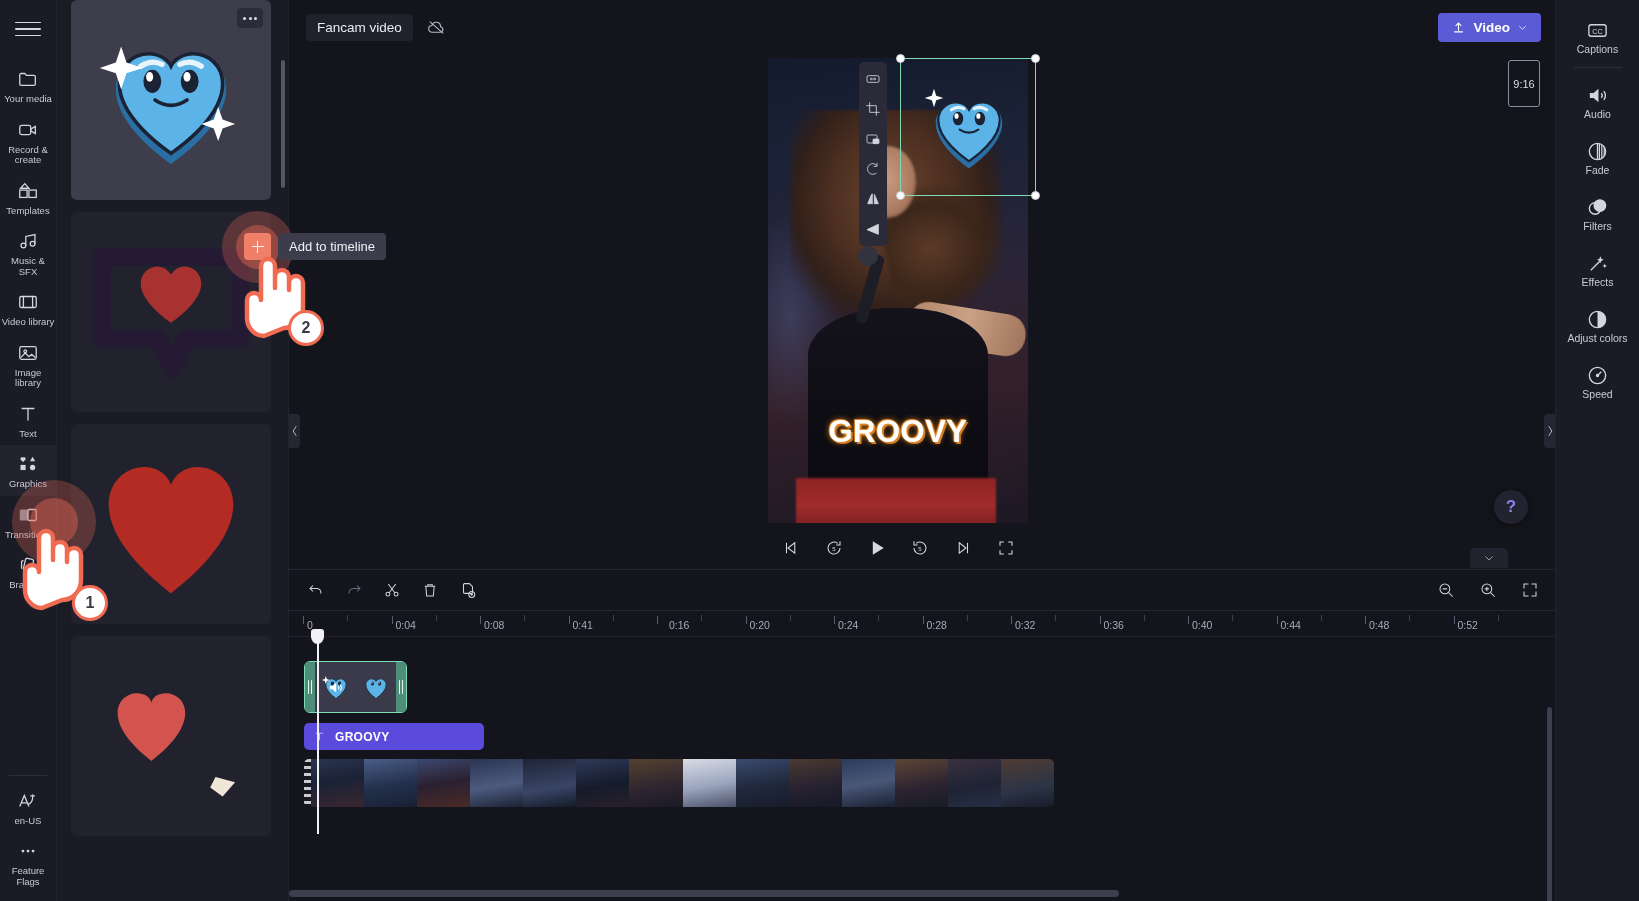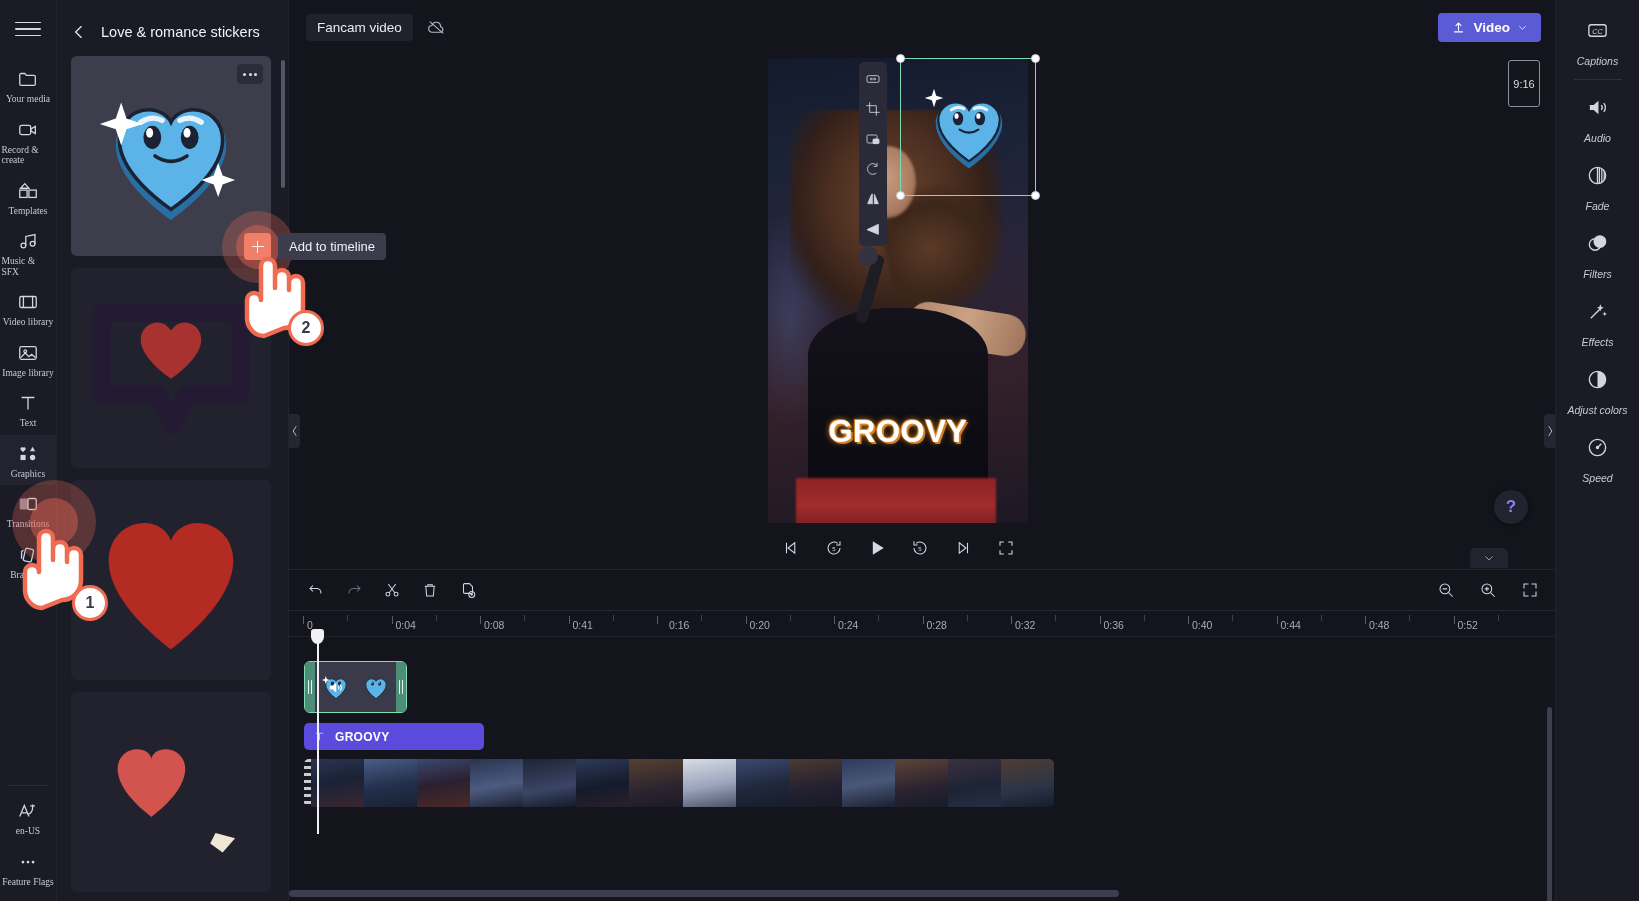--- a/index.html
+++ b/index.html
@@ -21,21 +21,21 @@
   .hamburger { margin-top: 16px; margin-bottom: 18px; width: 26px; height: 26px;
     display: flex; flex-direction: column; justify-content: center; gap: 5px; cursor: pointer; }
   .hamburger i { display: block; height: 1.6px; background: #d8d8e2; border-radius: 1px; }
   .rail-item {
     width: 57px; padding: 7px 2px 6px; display: flex; flex-direction: column;
     align-items: center; gap: 3px; cursor: pointer; position: relative;
   }
   .rail-item.active { background: #23232f; }
   .rail-ico { width: 24px; height: 24px; display: flex; align-items: center; justify-content: center; }
   .rail-ico svg { width: 22px; height: 22px; stroke: #d5d5e0; fill: none; stroke-width: 1.4; }
-  .rail-lbl { font-size: 9.5px; line-height: 10.5px; color: #c9c9d6; max-width: 55px; font-family: Liberation Serif, serif; }
+  .rail-lbl { font-size: 9.5px; line-height: 10.5px; color: #c9c9d6; text-align: center; max-width: 55px; }
   .rail-spacer { flex: 1; }
   .rail-div { width: 38px; height: 1px; background: #2c2c3a; margin: 6px 0; }
 
   
   #panel {
     position: absolute; left: 57px; top: 0; width: 232px; height: 901px;
     background: #1b1b26; border-right: 1px solid #23232f; overflow: hidden;
   }
   #panel-head { display: flex; align-items: center; gap: 12px; padding: 22px 10px 14px 12px; }
   #panel-head .back { width: 20px; height: 20px; cursor: pointer; }
@@ -193,21 +193,21 @@
   }
   #collapse-caret svg { width: 12px; height: 12px; stroke: #b9b9c8; fill: none; stroke-width: 1.6; }
 
   
   #right-rail {
     position: absolute; right: 0; top: 0; width: 84px; height: 901px;
     background: #1b1b26; border-left: 1px solid #23232f;
     display: flex; flex-direction: column; align-items: center; padding-top: 8px;
   }
   .rr-item { width: 84px; padding: 9px 2px; display: flex; flex-direction: column;
-    align-items: center; gap: 12px; cursor: pointer; font-style: italic; }
+    align-items: center; gap: 0; cursor: pointer; }
   .rr-ico { width: 26px; height: 26px; display: flex; align-items: center; justify-content: center; }
   .rr-ico svg { width: 23px; height: 23px; stroke: #d5d5e0; fill: none; stroke-width: 1.4; }
   .rr-lbl { font-size: 10.5px; line-height: 12px; color: #c9c9d6; text-align: center; }
   .rr-div { width: 48px; height: 1px; background: #2e2e3c; margin: 3px 0 5px; }
 
   
   #timeline { position: absolute; left: 289px; top: 569px; right: 84px; bottom: 0; background: #14141c; }
   #tl-toolbar { position: relative; height: 42px; border-top: 1px solid #262633;
     border-bottom: 1px solid #262633; display: flex; align-items: center; }
   .tb-btn { width: 30px; height: 30px; margin-left: 8px; display: flex; align-items: center;
@@ -438,28 +438,20 @@
             <circle cx="6.5" cy="12" r="1.5"></circle>
             <circle cx="12" cy="12" r="1.5"></circle>
             <circle cx="17.5" cy="12" r="1.5"></circle>
           </svg>
       </span>
       <span class="rail-lbl">Feature Flags</span>
     </div>
   </div>
 
   <div id="panel">
-    <div id="panel-head">
-      <span class="back">
-        <svg viewBox="0 0 24 24">
-            <path d="M15 5l-7 7 7 7"></path>
-          </svg>
-      </span>
-      <span id="panel-title">Love &amp; romance stickers</span>
-    </div>
 
     <div id="panel-list">
       <div class="sticker-card">
         <div class="card-more">
             <i></i>
             <i></i>
             <i></i>
           </div>
         <svg viewBox="0 0 200 200" style="width:178px;height:178px">
           <path d="M100 172c-4-3-62-42-62-84 0-22 17-36 35-36 12 0 22 6 27 15 5-9 15-15 27-15 18 0 35 14 35 36 0 42-58 81-62 84z" fill="#2a6fa3"></path>

